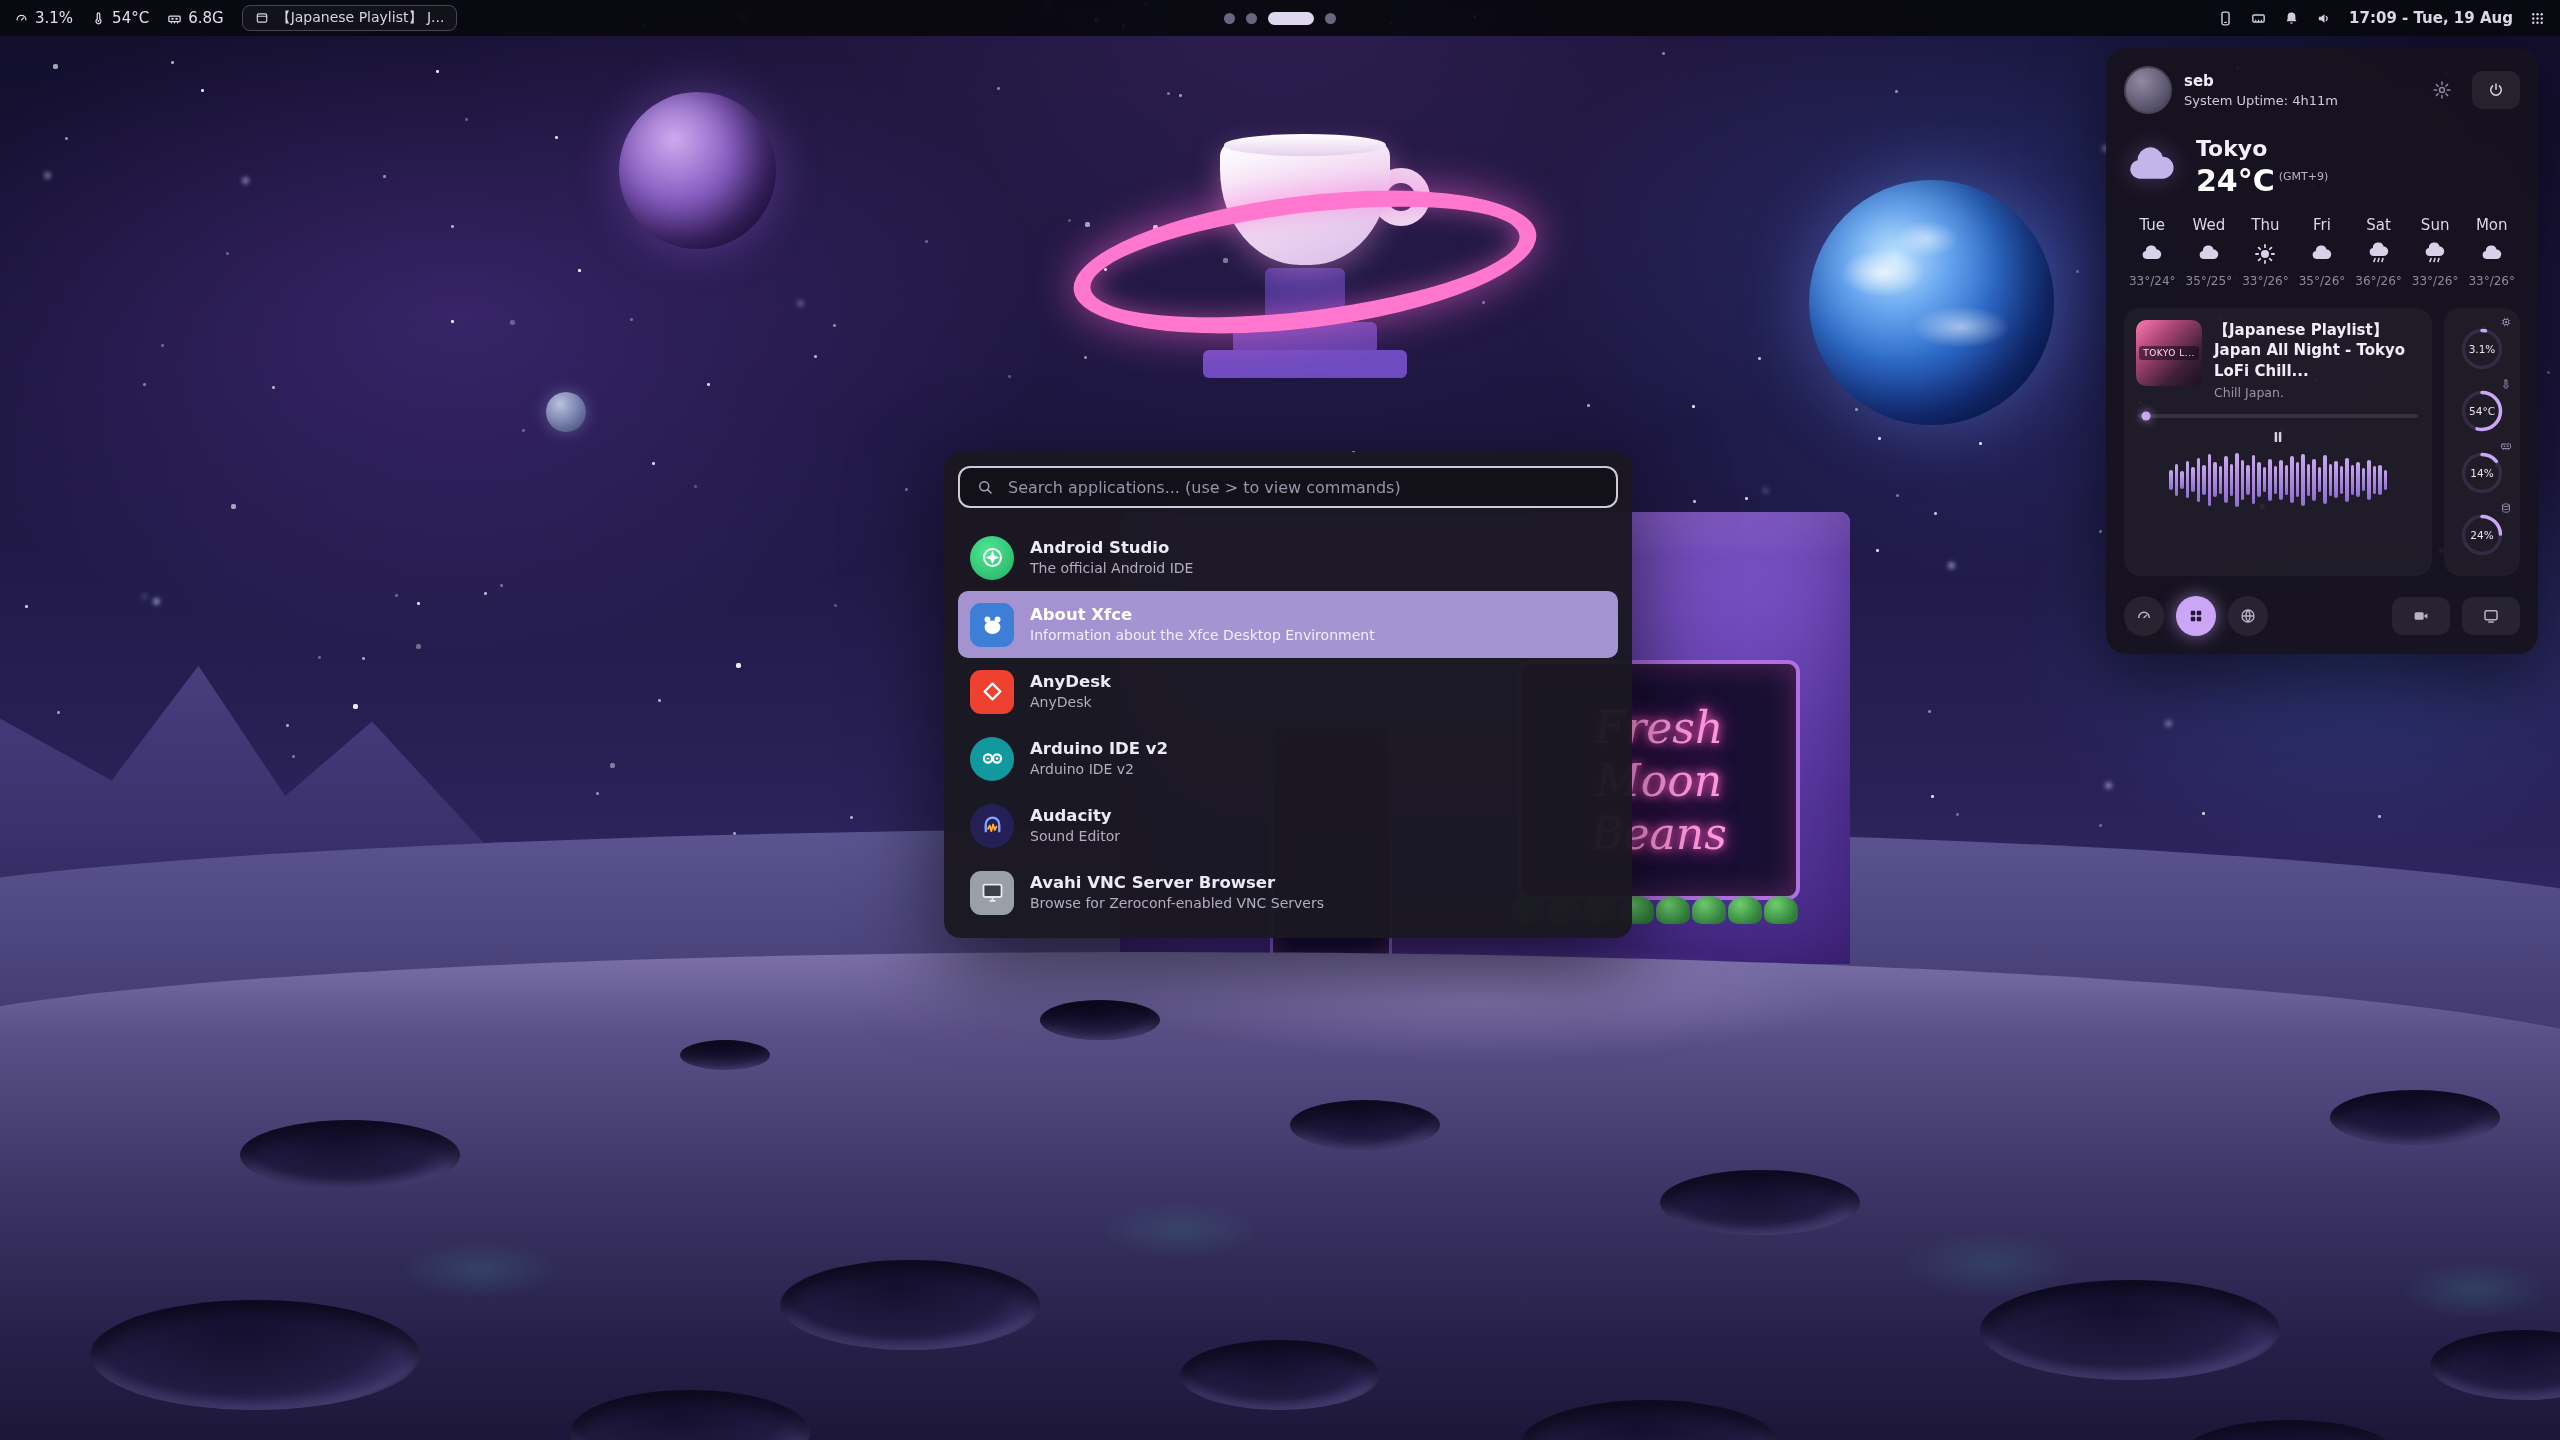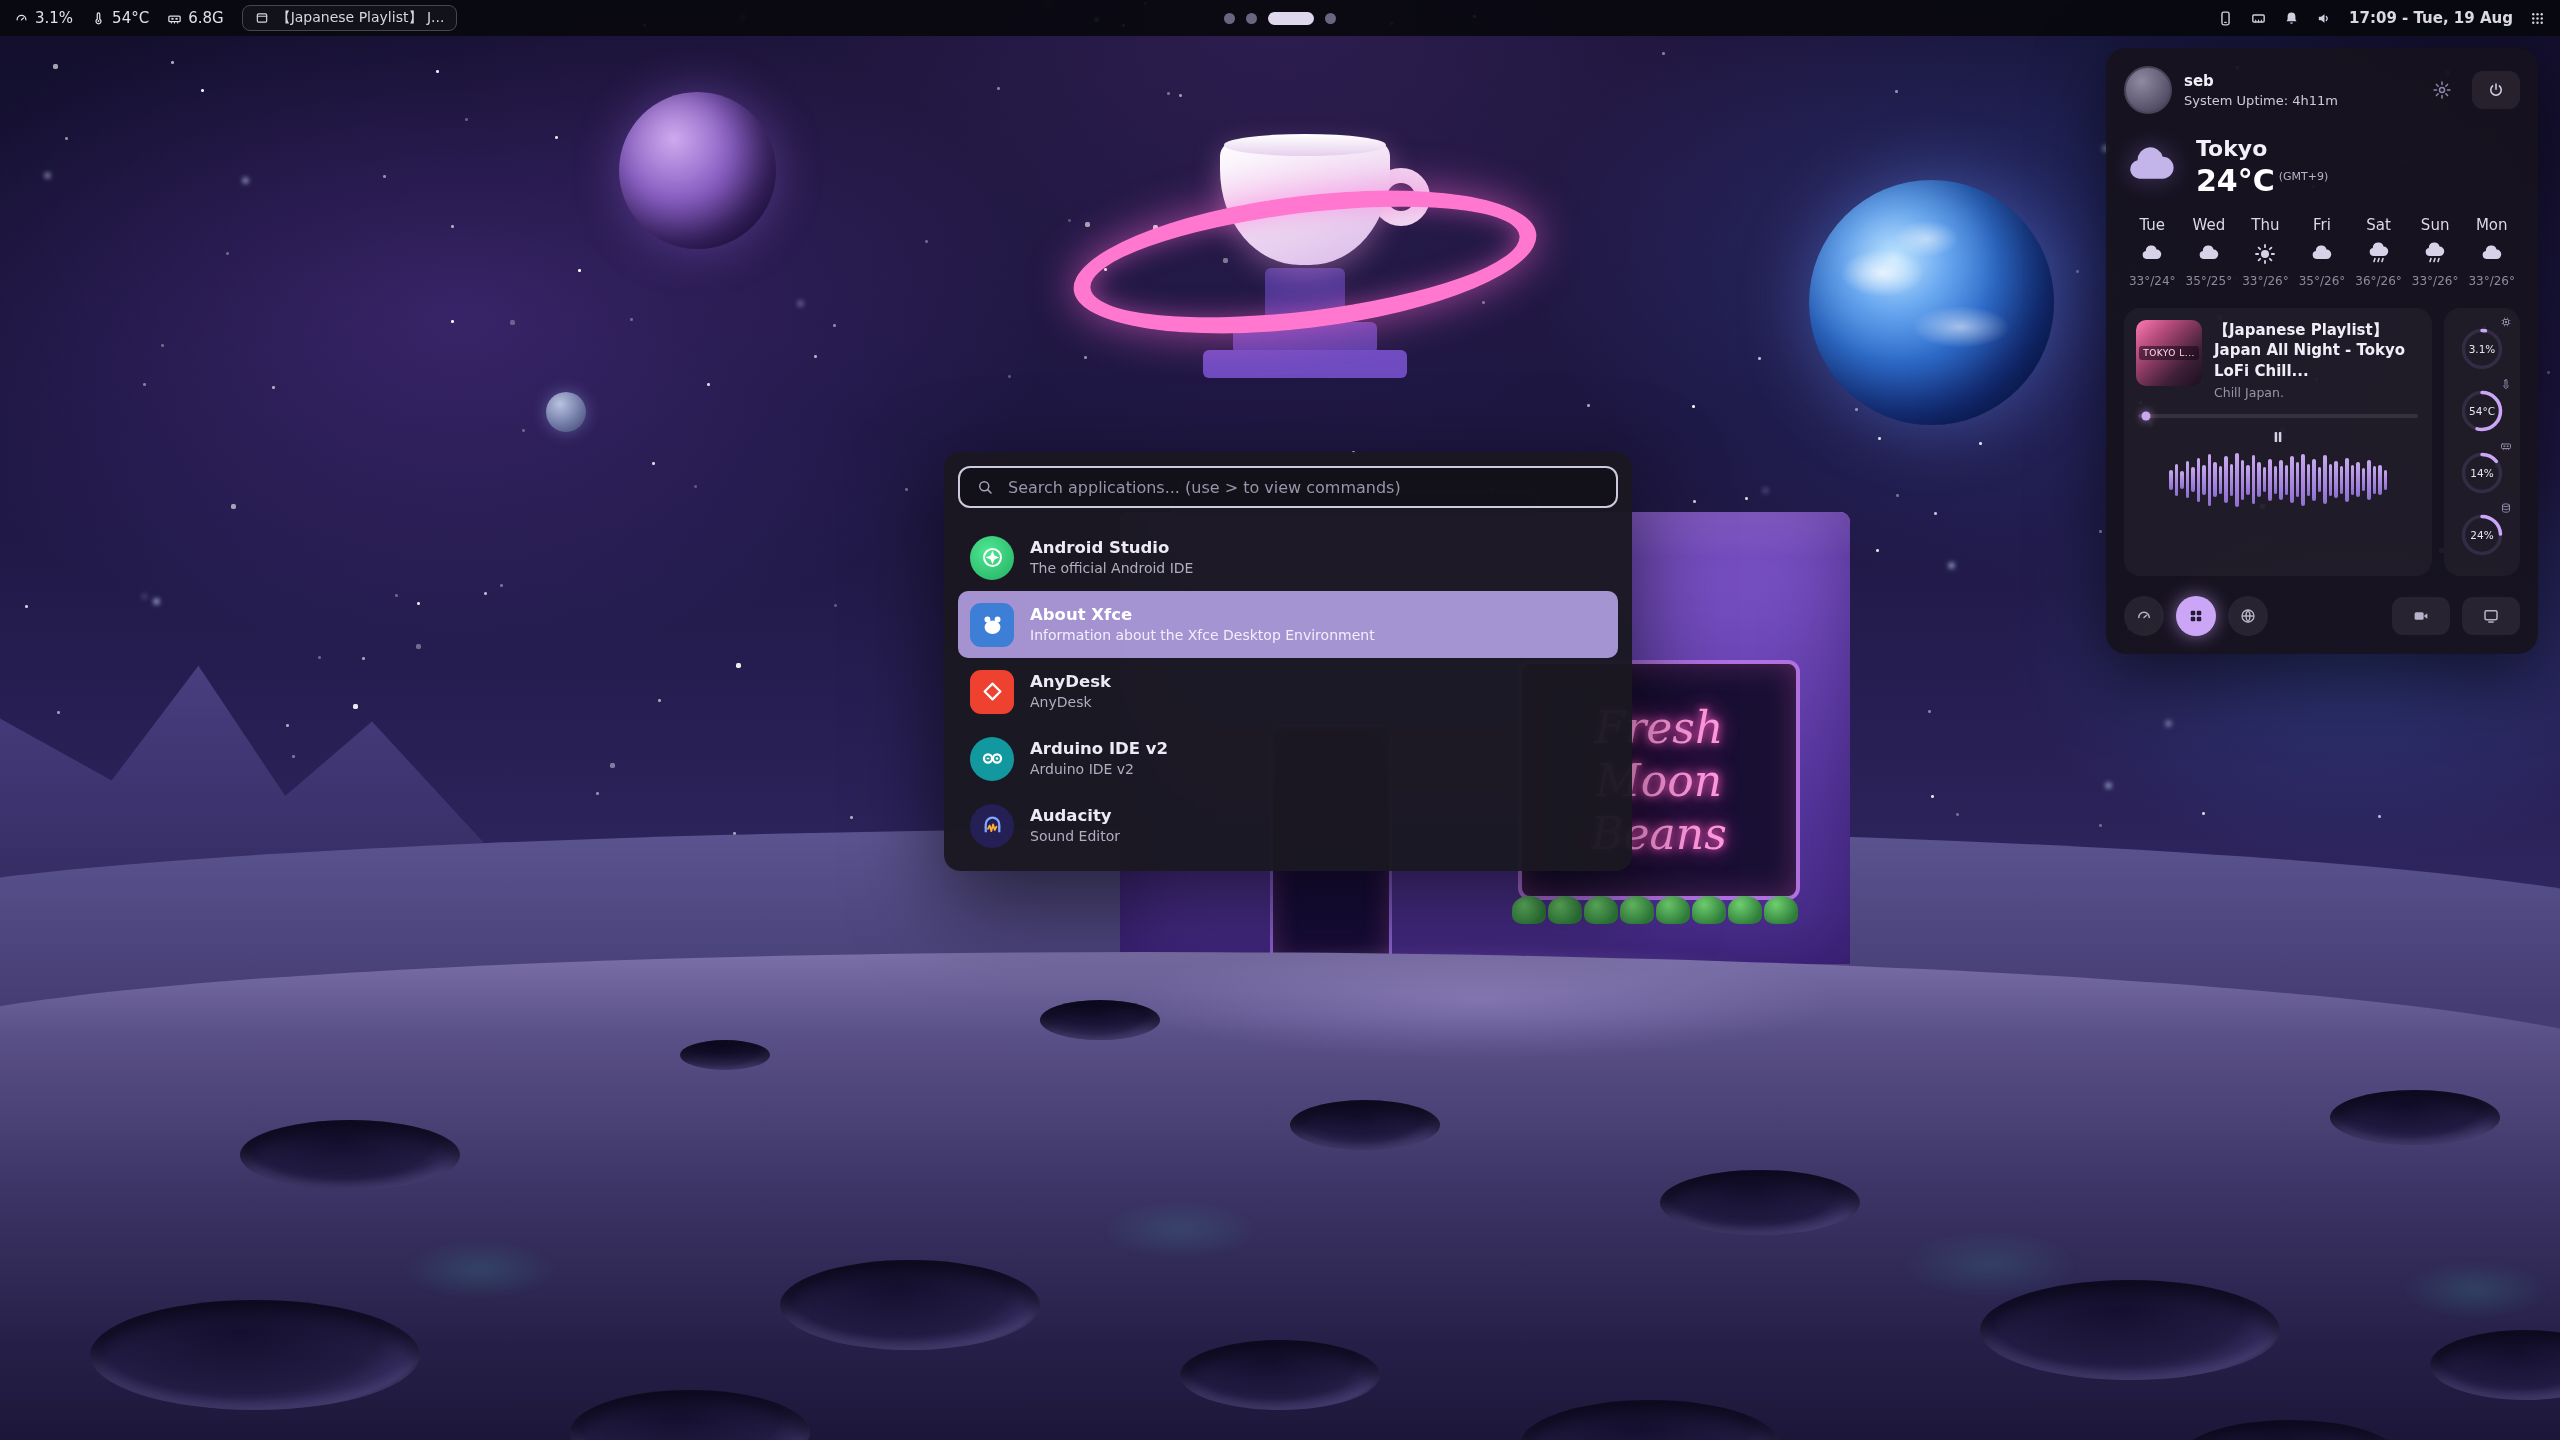--- a/index.html
+++ b/index.html
@@ -404,20 +404,32 @@
       <span class="appic ic-audacity" data-icon-bind="launcher.apps.4.icon">
           <svg viewBox="0 0 24 24" fill="none">
             <path d="M6 14v-3a6 6 0 0112 0v3" stroke="#7fa7ff" stroke-width="2"></path>
             <path d="M5 13h2v5H5zM17 13h2v5h-2z" fill="#7fa7ff"></path>
             <path d="M8 15l1.5-3 1.5 5 1.5-6 1.5 5 1.5-3" stroke="#ffae33" stroke-width="1.6" stroke-linecap="round" stroke-linejoin="round"></path>
           </svg>
         </span>
       <span>
           <span class="app-name" style="display:block">Audacity</span>
             <span class="app-desc" style="display:block">Sound Editor</span>
+        </span>
+    </div>
+    <div class="app">
+      <span class="appic ic-avahi" data-icon-bind="launcher.apps.6.icon">
+          <svg viewBox="0 0 24 24">
+            <rect x="4" y="5" width="16" height="11" rx="1.5" fill="#3a3f48" stroke="#e8e8ee" stroke-width="1.6"></rect>
+            <path d="M10 19.5h4M12 16v3.5" stroke="#e8e8ee" stroke-width="1.6" stroke-linecap="round"></path>
+          </svg>
+        </span>
+      <span>
+          <span class="app-name" style="display:block">Avahi VNC Server Browser</span>
+            <span class="app-desc" style="display:block">Browse for Zeroconf-enabled VNC Servers</span>
         </span>
     </div>
   </div>
 </div>
 
 <aside class="sidebar">
   <div class="sb-header">
     <div class="avatar"></div>
     <div>
       <div class="sb-name">seb</div>

